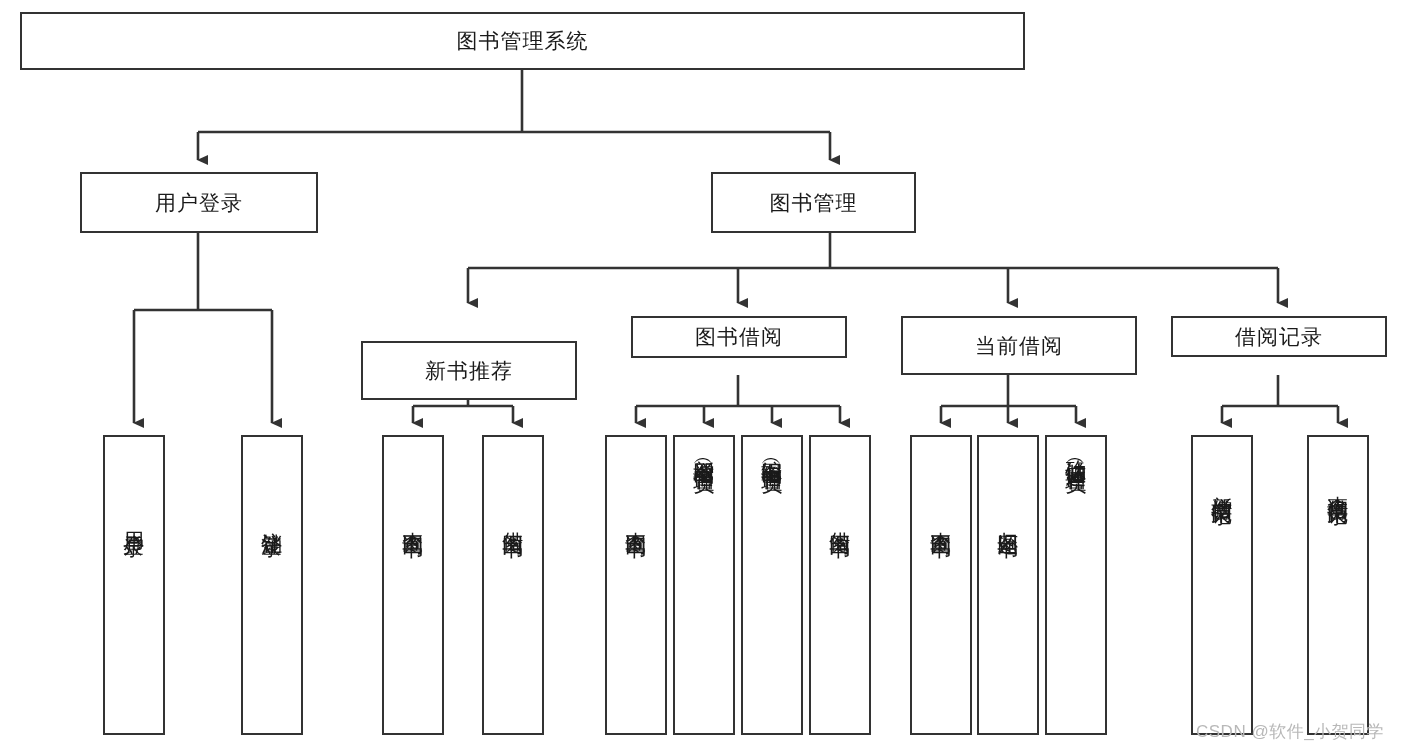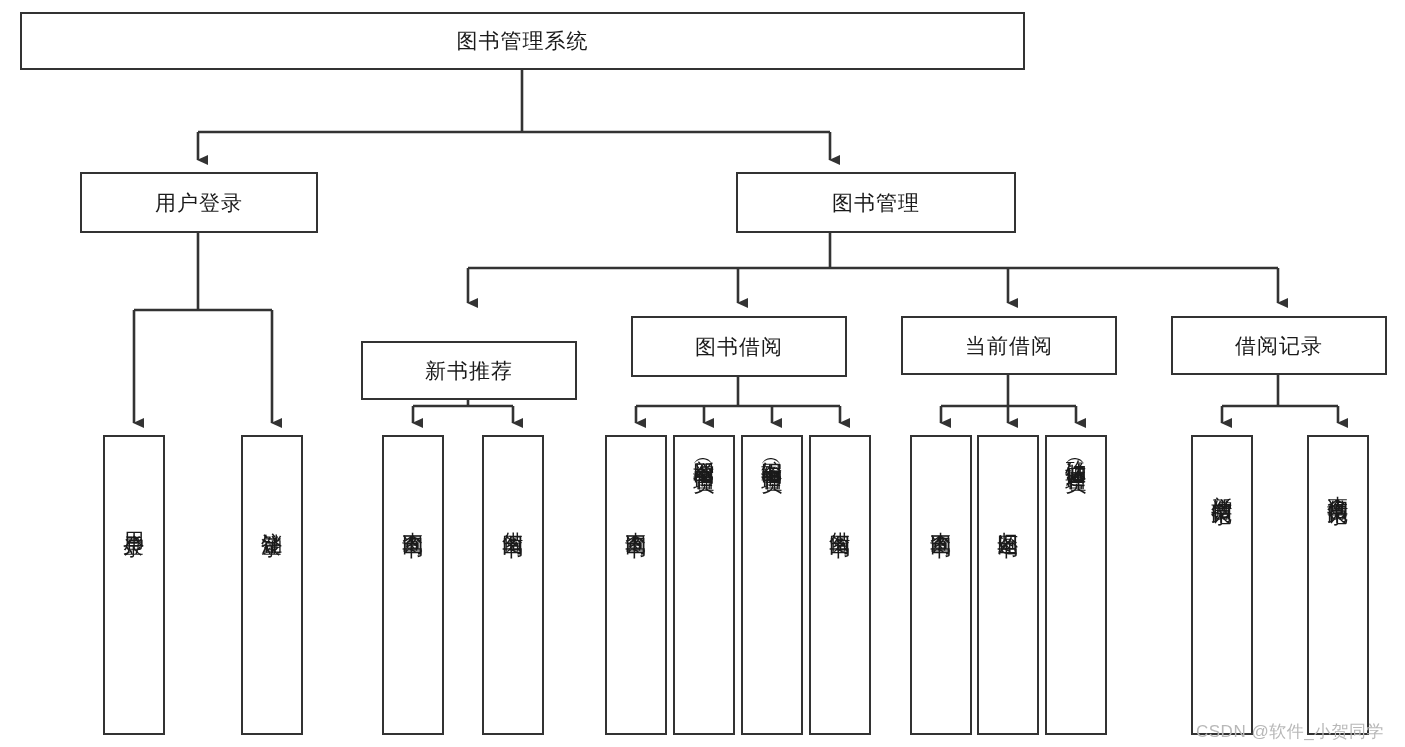--- a/index.html
+++ b/index.html
@@ -123,37 +123,37 @@
   </svg>
 
   <div class="node horizontal" style="left:20px; top:12px; width:1005px; height:58px;">
     <span class="htext">图书管理系统</span>
   </div>
 
   <div class="node horizontal" style="left:80px; top:172px; width:238px; height:61px;">
     <span class="htext">用户登录</span>
   </div>
 
-  <div class="node horizontal" style="left:736px; top:172px; width:280px; height:61px;">
+  <div class="node horizontal" style="left:711px; top:172px; width:205px; height:61px;">
     <span class="htext">图书管理</span>
   </div>
 
   <div class="node horizontal" style="left:361px; top:316px; width:216px; height:59px;margin-top:25px;">
     <span class="htext">新书推荐</span>
   </div>
 
-  <div class="node horizontal" style="left:631px; top:316px; width:216px; height:61px;">
+  <div class="node horizontal" style="left:631px; top:316px; width:216px; height:42px;">
     <span class="htext">图书借阅</span>
   </div>
 
-  <div class="node horizontal" style="left:901px; top:316px; width:216px; height:59px;">
+  <div class="node horizontal" style="left:901px; top:316px; width:236px; height:59px;">
     <span class="htext">当前借阅</span>
   </div>
 
-  <div class="node horizontal" style="left:1171px; top:316px; width:216px; height:59px;font-family:Liberation Serif, serif;">
+  <div class="node horizontal" style="left:1171px; top:316px; width:216px; height:41px;font-family:Liberation Serif, serif;">
     <span class="htext">借阅记录</span>
   </div>
 
   <div class="node vertical" style="left:103px; top:435px; width:62px; height:300px; padding-top:78px;">
     <span class="vtext">用户登录</span>
   </div>
 
   <div class="node vertical" style="left:241px; top:435px; width:62px; height:300px; padding-top:78px;">
     <span class="vtext">注销登录</span>
   </div>

